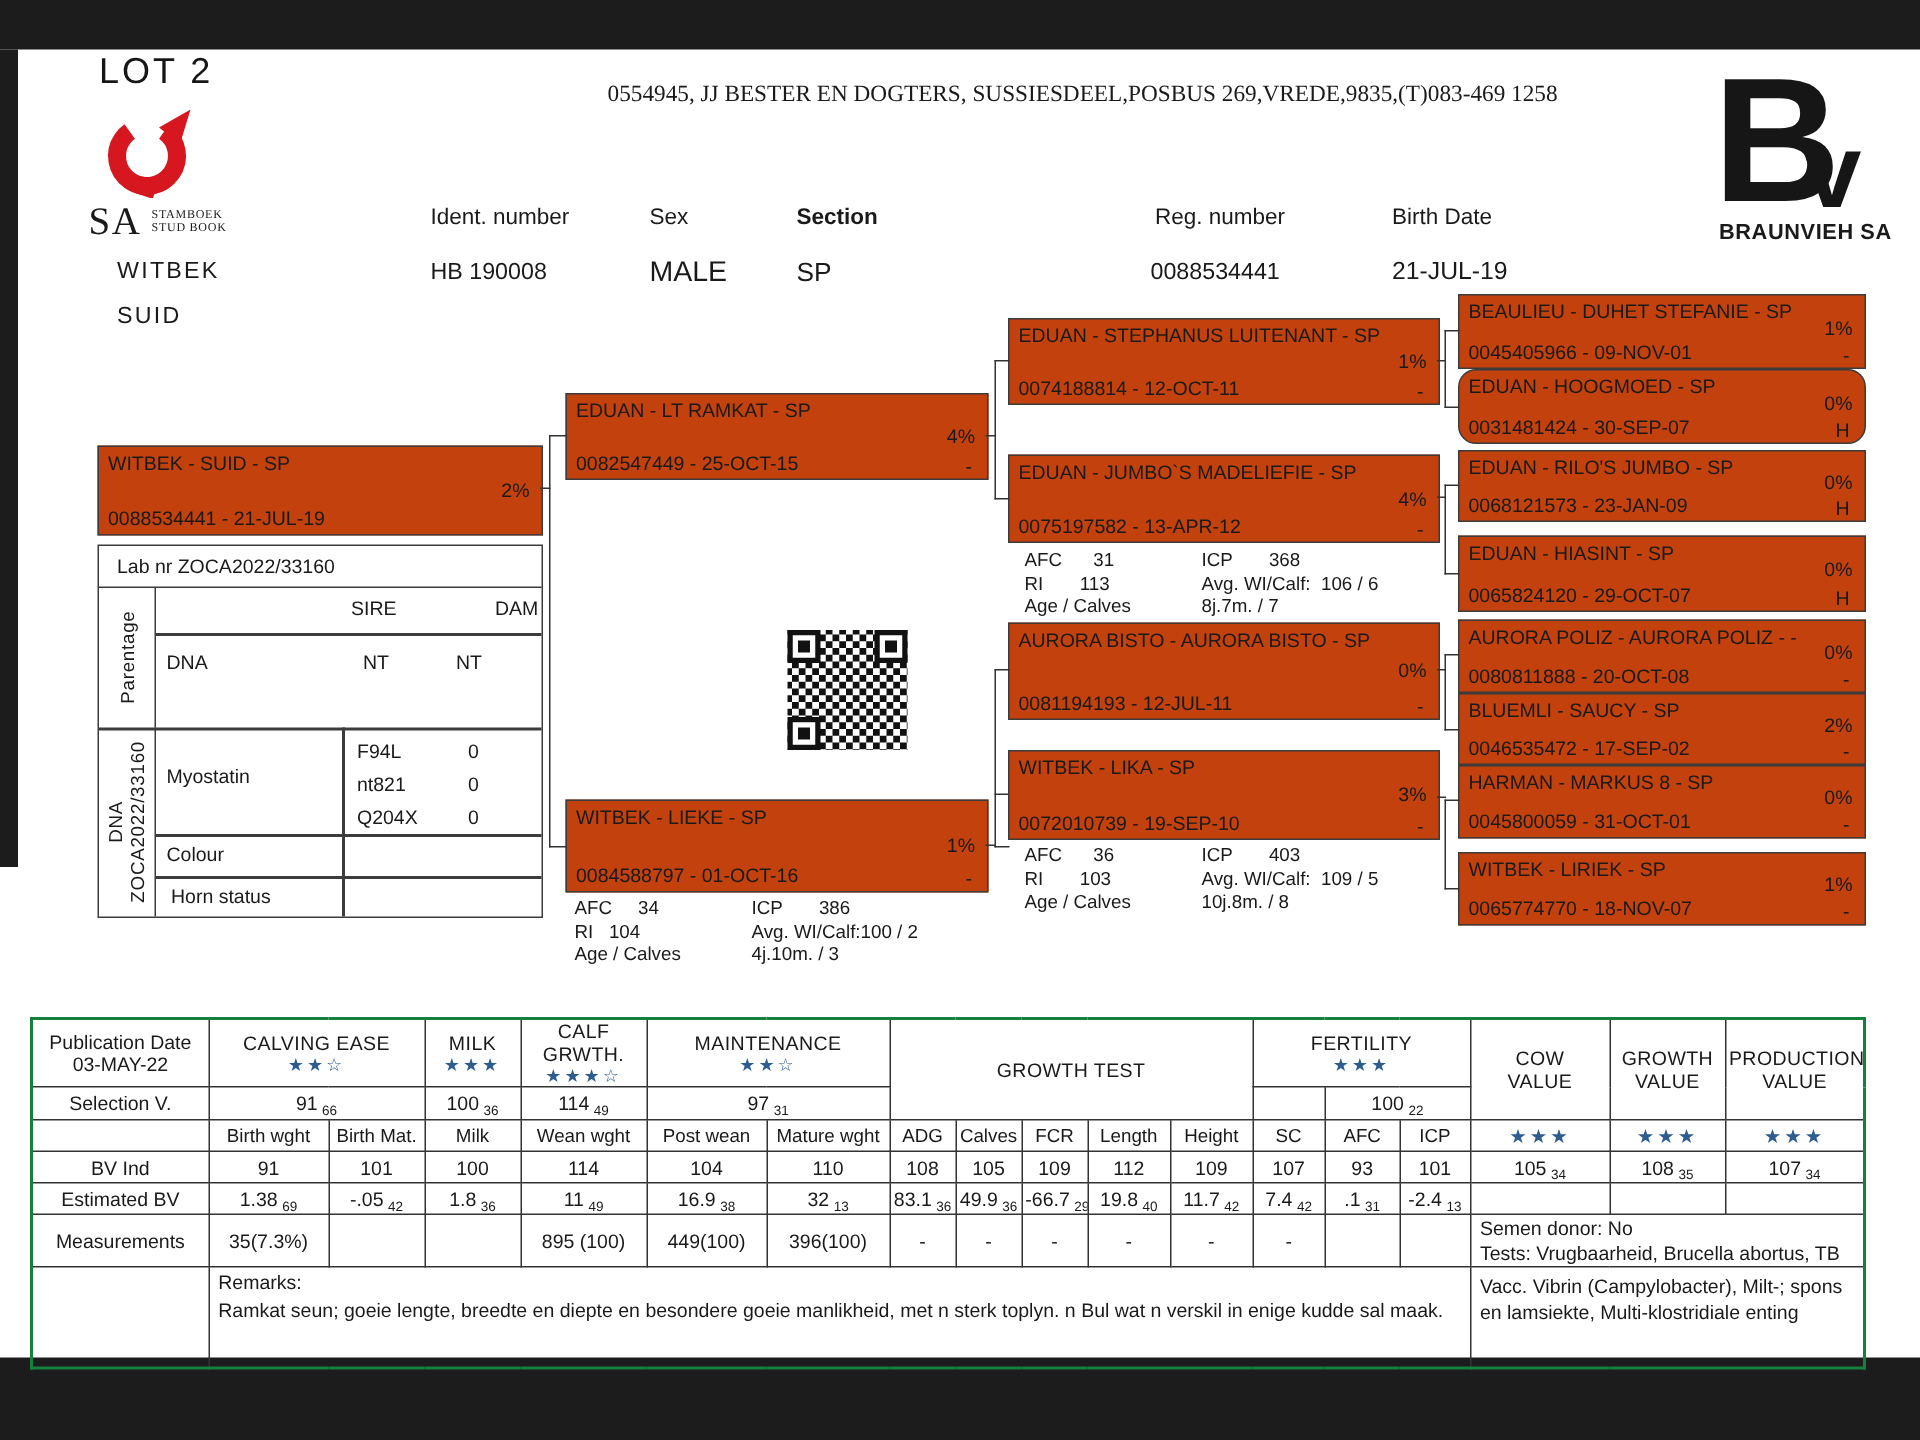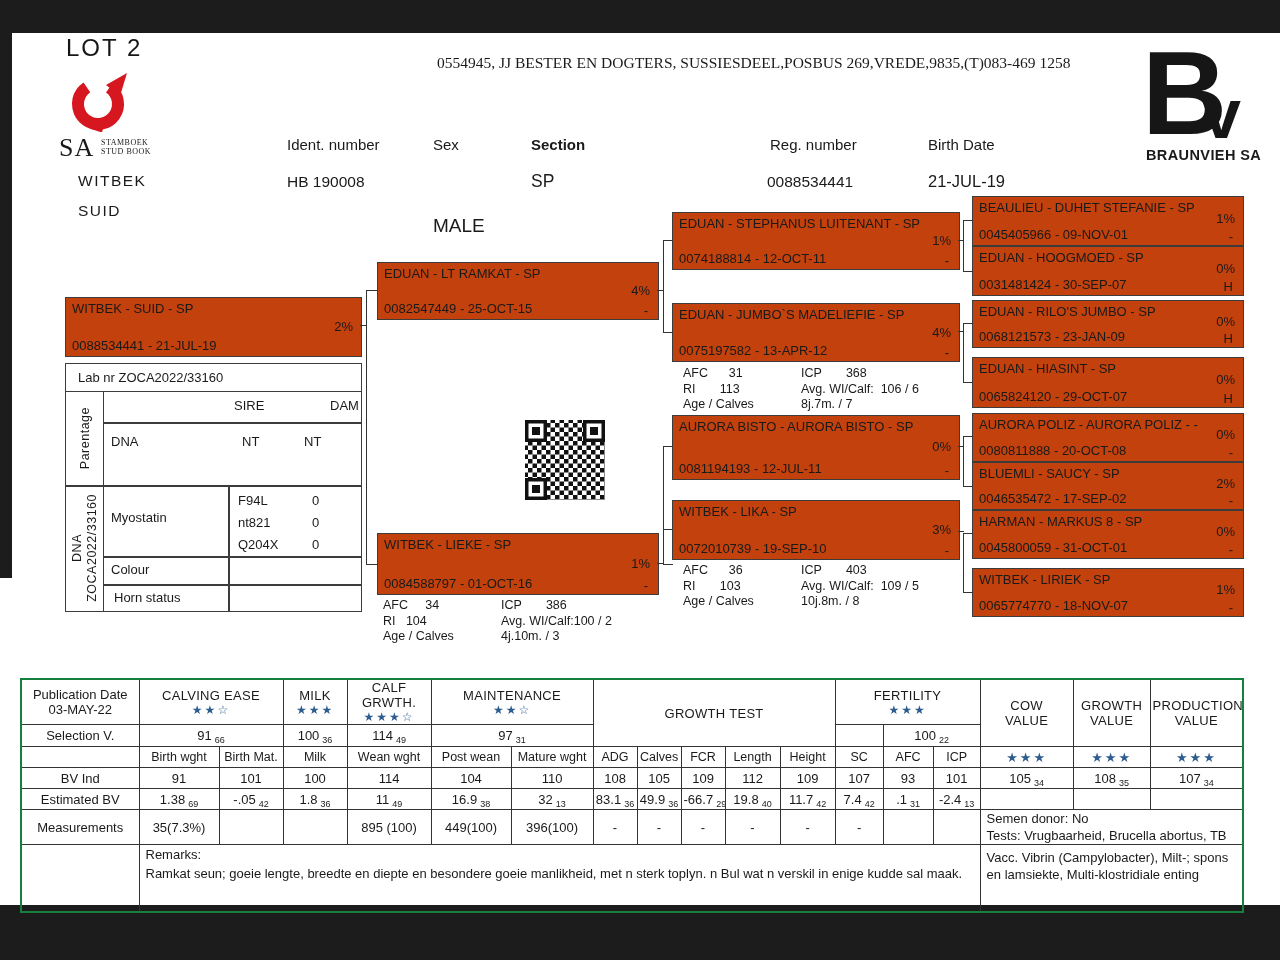--- a/index.html
+++ b/index.html
@@ -72,38 +72,38 @@
   </div>
   <div class="abs sa-big" style="left:59px;top:133px;">SA</div>
   <div class="abs sa-small" style="left:101px;top:138px;">
     <div>STAMBOEK</div>
     <div>STUD BOOK</div>
   </div>
 
   <div class="abs farm" style="left:78px;top:172px;">WITBEK</div>
   <div class="abs farm" style="left:78px;top:202px;">SUID</div>
 
-  <div class="abs addr" style="left:405px;top:54px;margin-left:32px;">0554945,  JJ BESTER EN DOGTERS, SUSSIESDEEL,POSBUS 269,VREDE,9835,(T)083-469 1258</div>
+  <div class="abs addr" style="left:405px;top:54px;">0554945,  JJ BESTER EN DOGTERS, SUSSIESDEEL,POSBUS 269,VREDE,9835,(T)083-469 1258</div>
 
   <div class="abs" style="left:1146px;top:38px;">
     <svg width="122" height="108" viewBox="0 0 122 108">
       <text x="-4" y="96" font-family="Liberation Sans, sans-serif" font-weight="900" font-size="118" fill="#161616">B</text>
       <text x="56" y="100" font-family="Liberation Sans, sans-serif" font-weight="900" font-size="70" fill="#161616">v</text>
     </svg>
   </div>
   <div class="abs bv-caption" style="left:1146px;top:147px;">BRAUNVIEH SA</div>
 
   <div class="abs flabel" style="left:287px;top:136px;">Ident. number</div>
   <div class="abs flabel" style="left:433px;top:136px;">Sex</div>
   <div class="abs flabel" style="left:531px;top:136px;font-weight:bold;">Section</div>
   <div class="abs flabel" style="left:770px;top:136px;">Reg. number</div>
   <div class="abs flabel" style="left:928px;top:136px;">Birth Date</div>
 
   <div class="abs fvalue" style="left:287px;top:173px;">HB  190008</div>
-  <div class="abs fvalue" style="left:433px;top:171px;font-size:19px;margin-top:44px;">MALE</div>
+  <div class="abs fvalue" style="left:433px;top:171px;font-size:19px;">MALE</div>
   <div class="abs fvalue" style="left:531px;top:171px;font-size:17.5px;">SP</div>
   <div class="abs fvalue" style="left:767px;top:173px;">0088534441</div>
   <div class="abs fvalue" style="left:928px;top:172px;font-size:16.5px;">21-JUL-19</div>
 
   <div class="pbox" style="left:65px;top:297px;width:295px;height:58px;">
     <div class="pname">WITBEK  - SUID - SP</div>
     <div class="ppct">2%</div>
     <div class="preg">0088534441 -  21-JUL-19</div>
   </div>
 
@@ -189,21 +189,21 @@
         <span class="scol-r">10j.8m. / 8</span>
       </div>
   </div>
 
   <div class="pbox" style="left:972px;top:196px;width:270px;height:48px;">
     <div class="pname">BEAULIEU  - DUHET STEFANIE - SP</div>
     <div class="ppct" style="top:14px;">1%</div>
     <div class="preg">0045405966 - 09-NOV-01</div>
     <div class="pflag">-</div>
   </div>
-  <div class="pbox" style="left:972px;top:246px;width:270px;height:48px;">
+  <div class="pbox" style="left:972px;top:246px;width:270px;height:48px;border-radius:12px;">
     <div class="pname">EDUAN  - HOOGMOED - SP</div>
     <div class="ppct" style="top:14px;">0%</div>
     <div class="preg">0031481424 - 30-SEP-07</div>
     <div class="pflag">H</div>
   </div>
   <div class="pbox" style="left:972px;top:300px;width:270px;height:46px;">
     <div class="pname">EDUAN  - RILO'S JUMBO - SP</div>
     <div class="ppct" style="top:13px;">0%</div>
     <div class="preg">0068121573 - 23-JAN-09</div>
     <div class="pflag">H</div>

